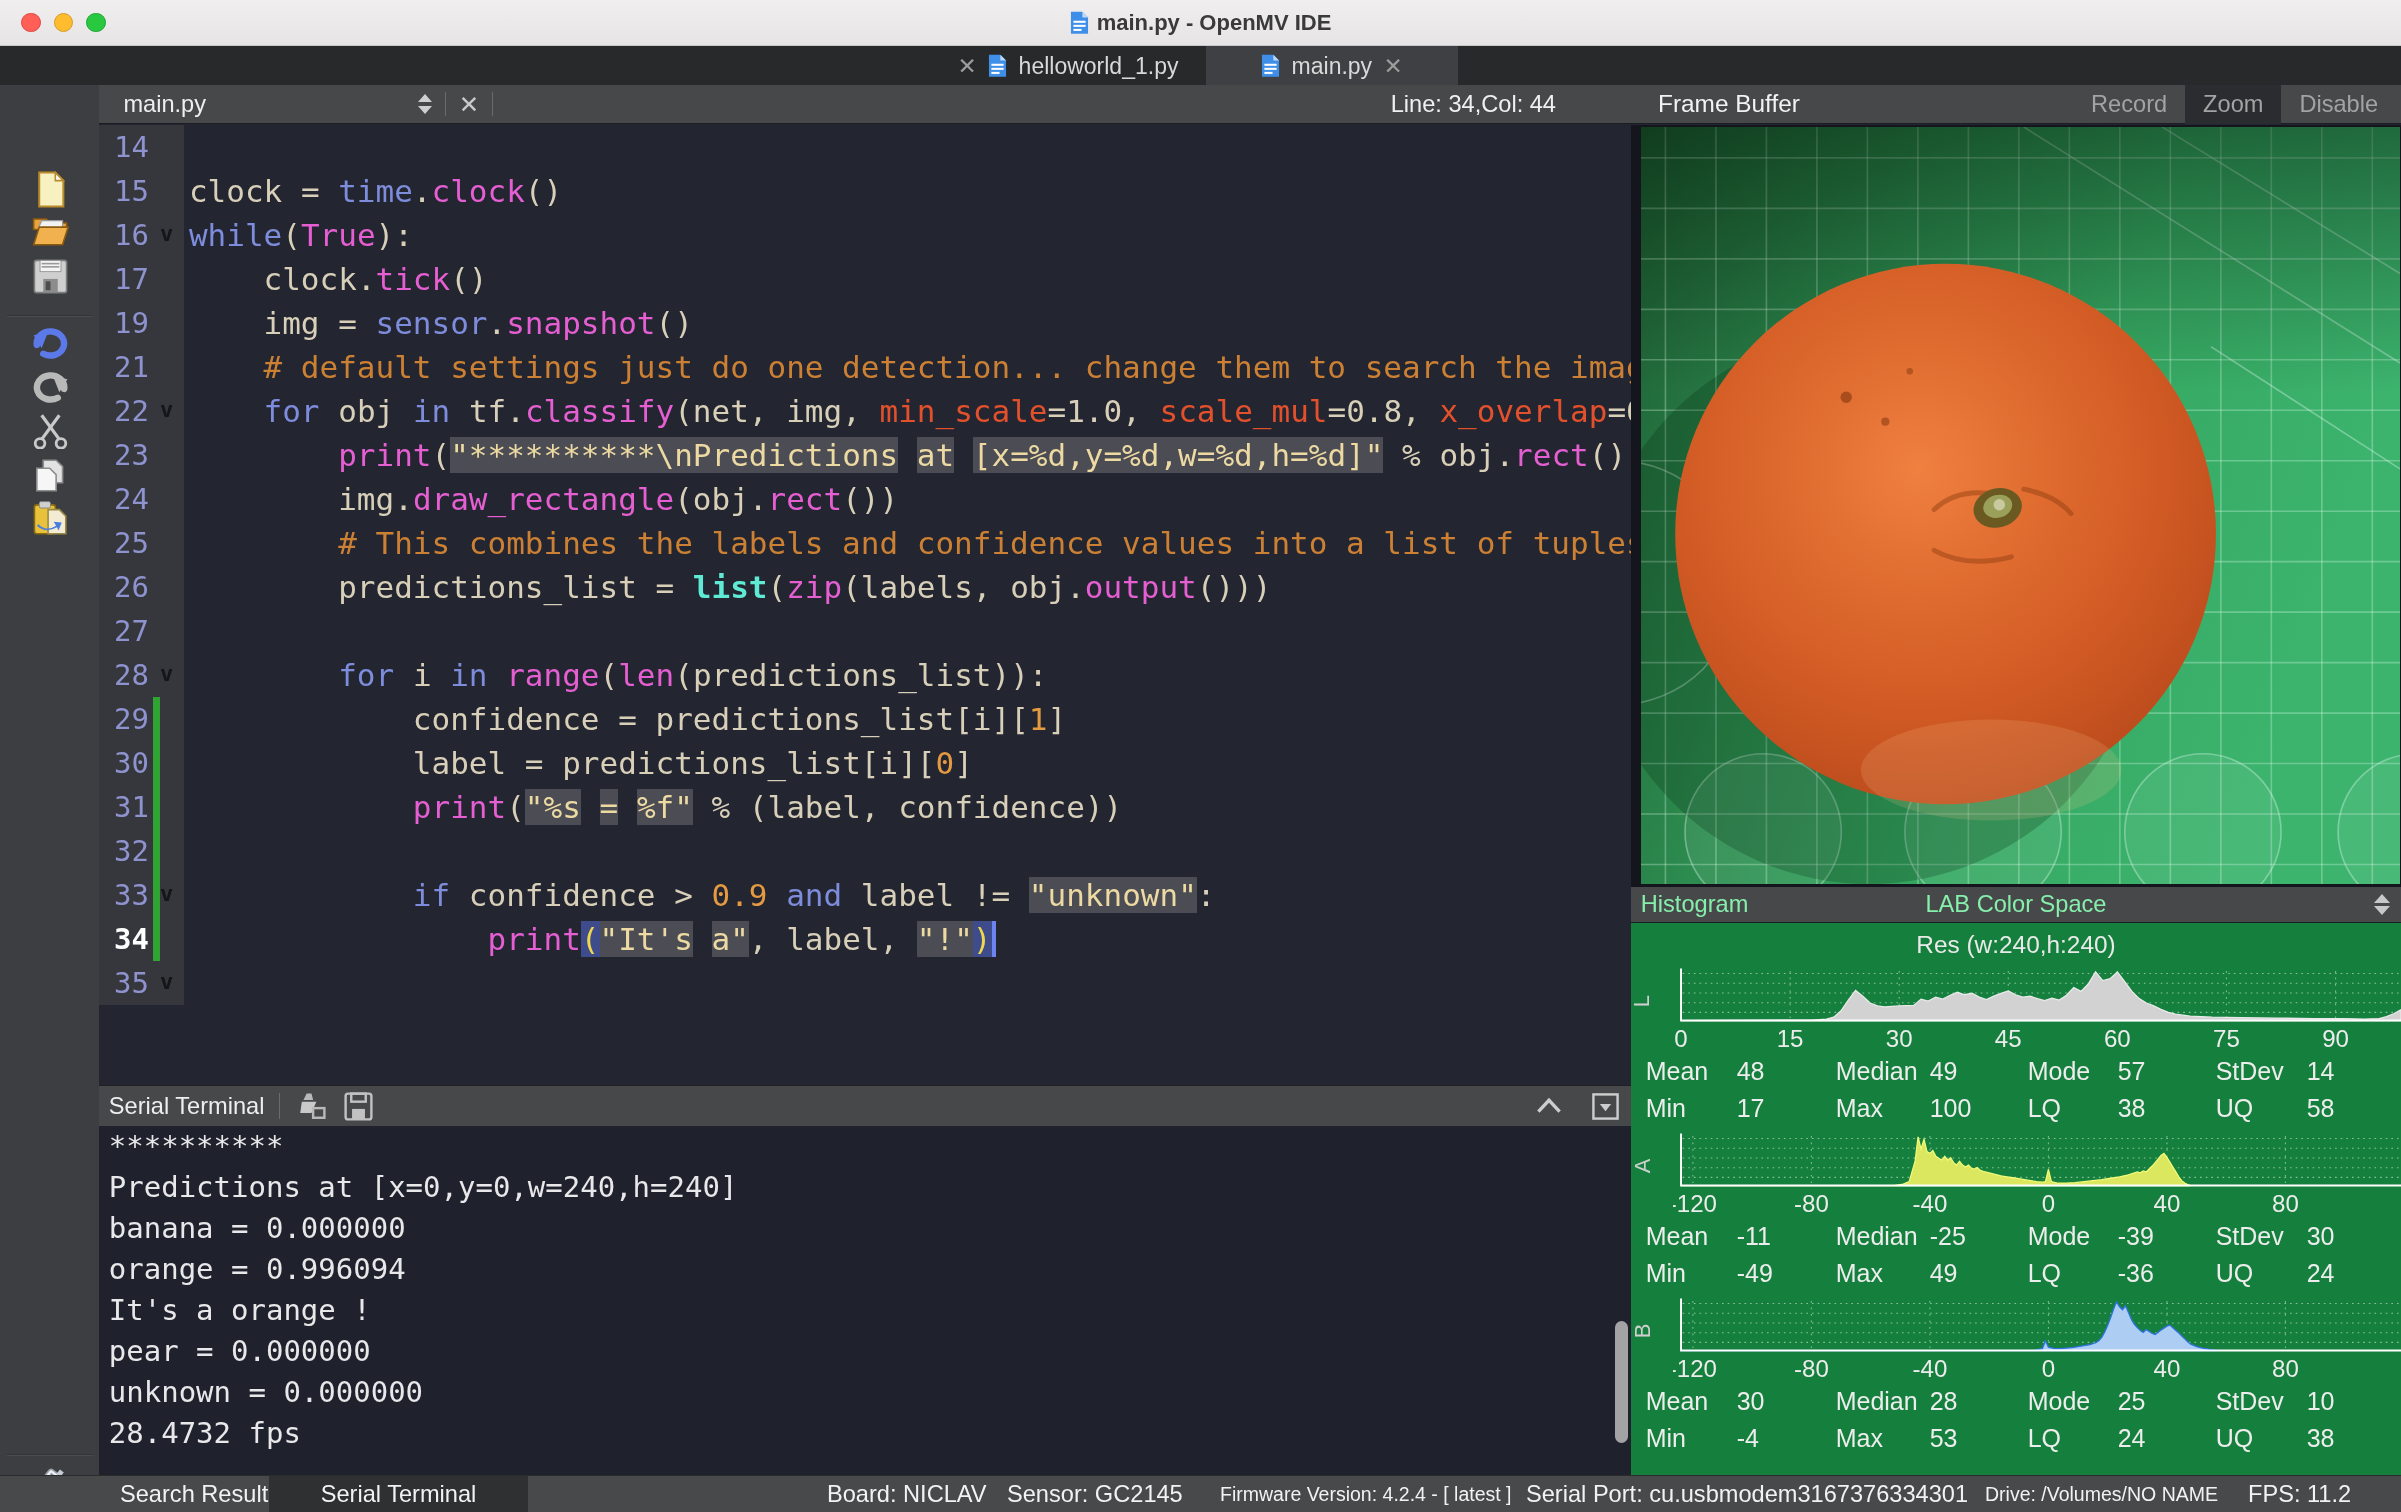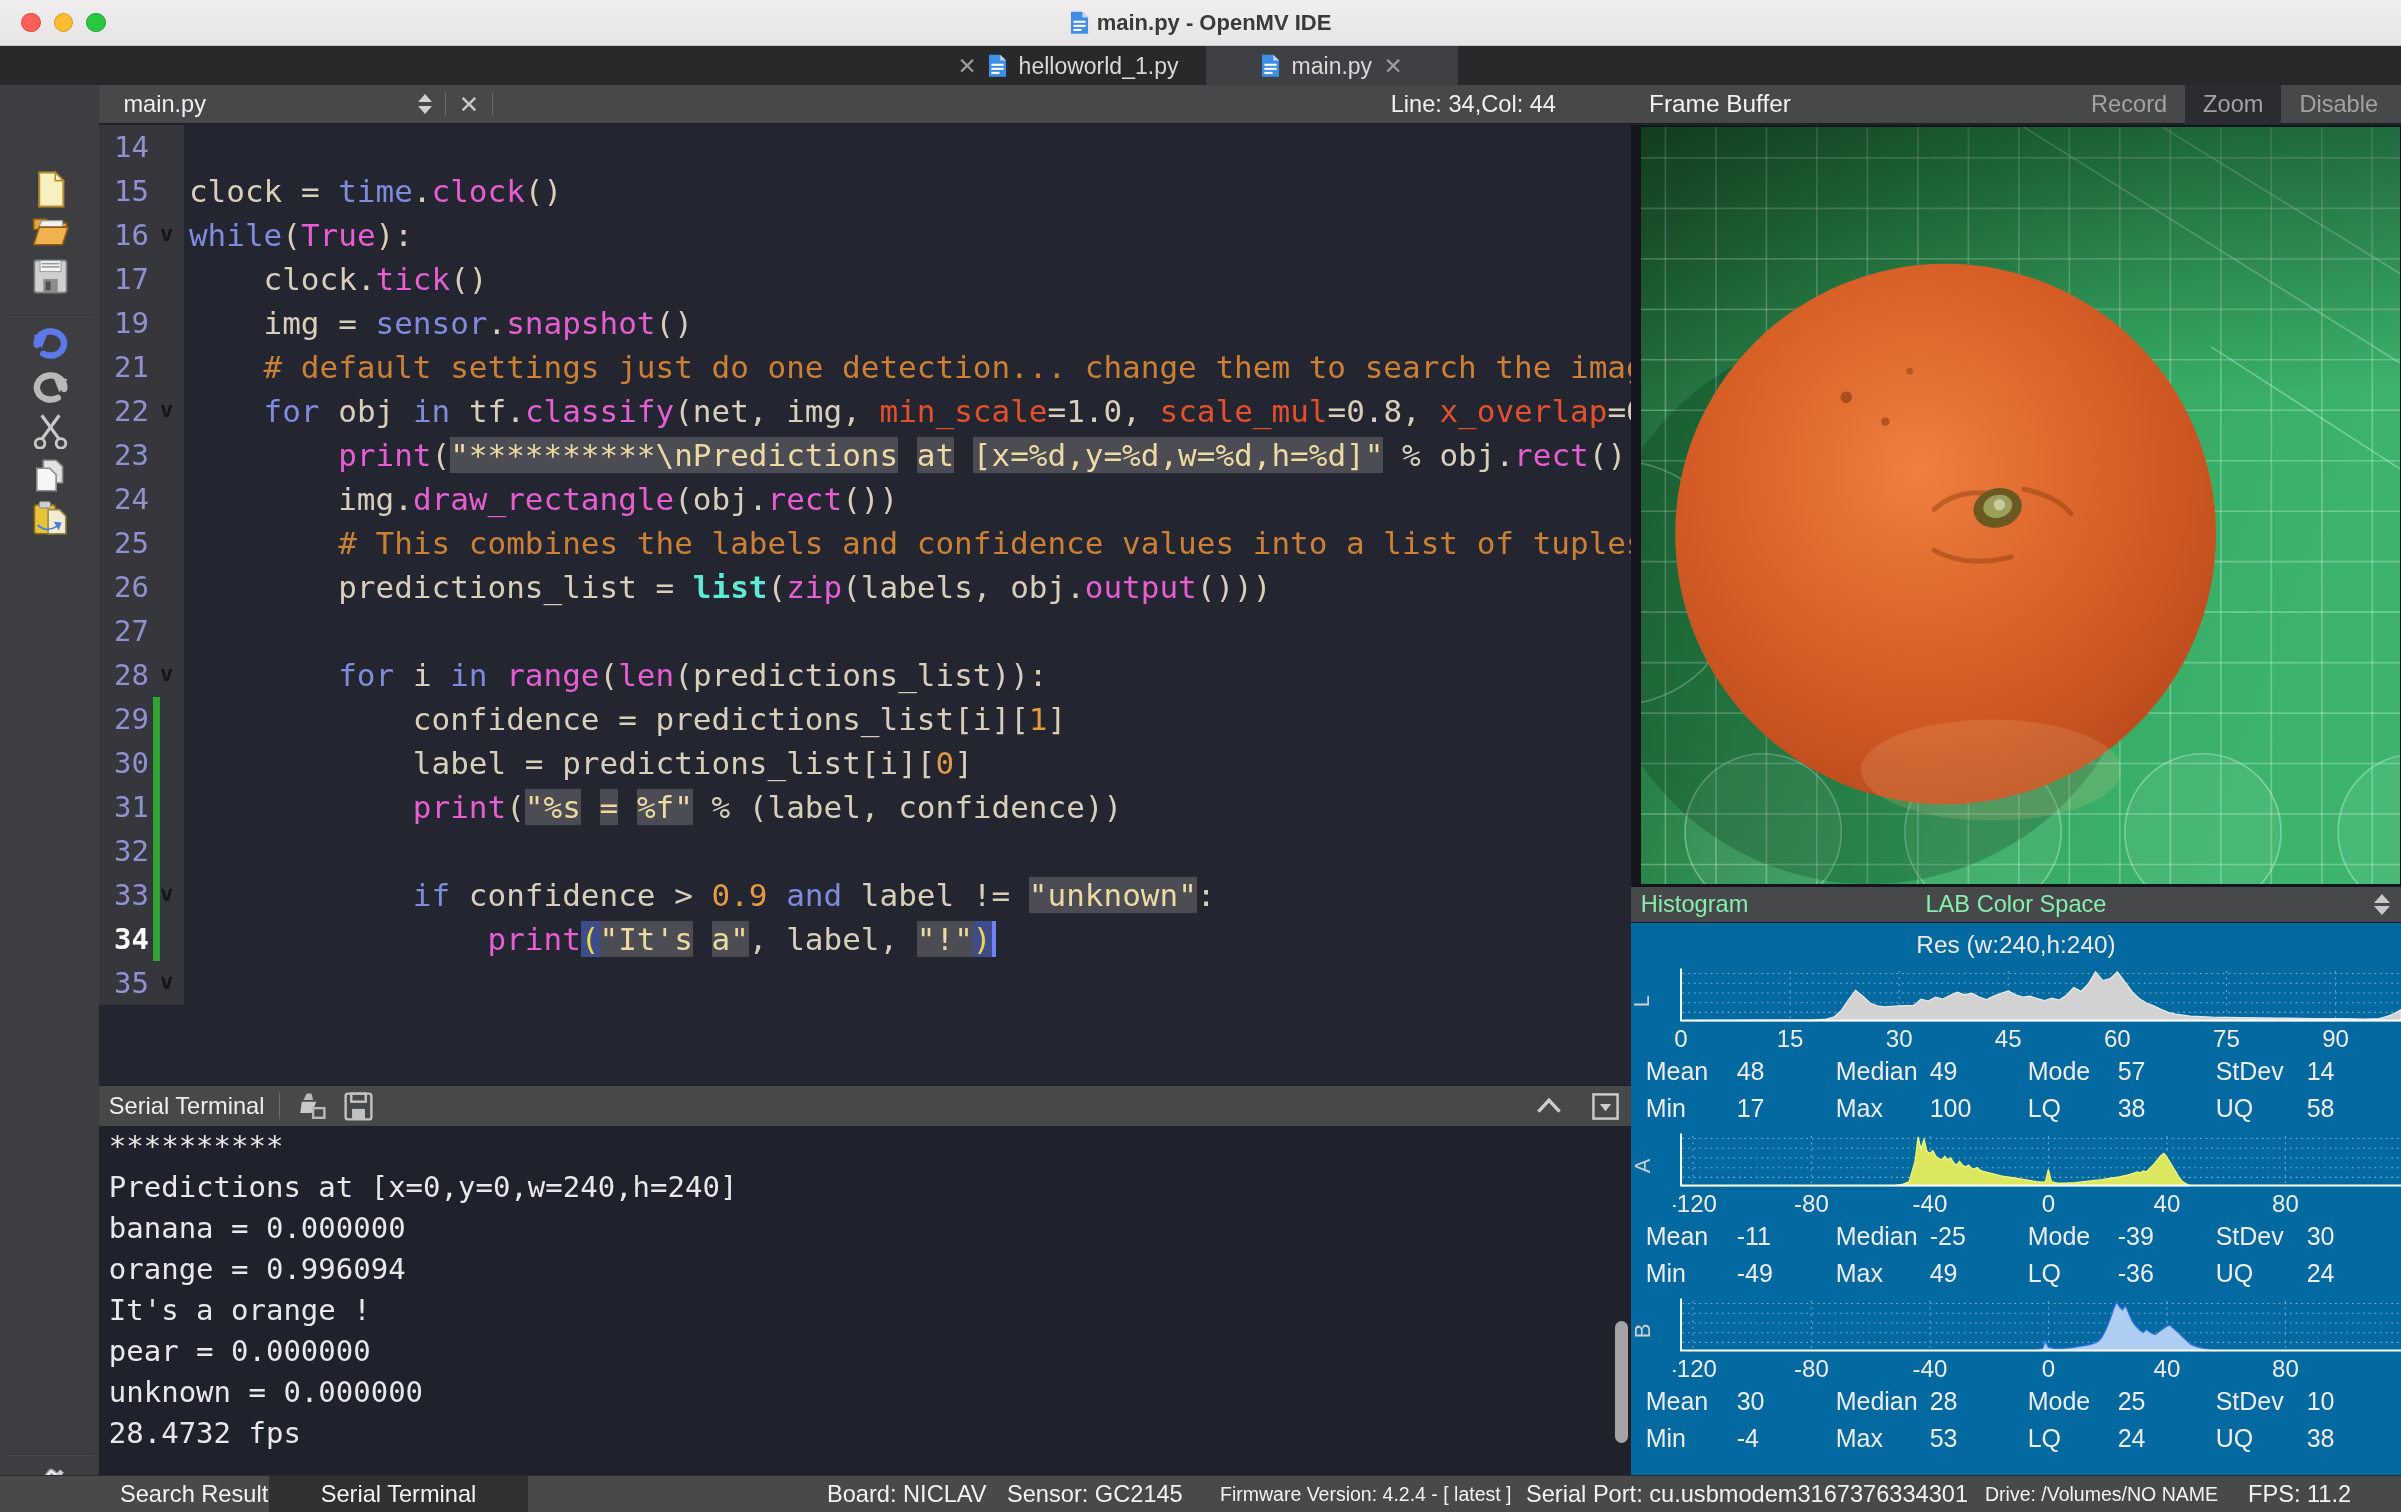--- a/index.html
+++ b/index.html
@@ -71,36 +71,36 @@
   
   .statusbar { position:absolute; left:0; top:1475px; width:2401px; height:37px; background:#48494b; border-top:0.8px solid #2a2b2d;
     color:#f2f2f2; font-size:23.6px; }
   .sb-item { position:absolute; top:0; height:37px; line-height:37px; white-space:nowrap; }
   .sb-item.active { background:#2f3032; text-align:center; }
   .sb-item.small { font-size:19.5px; }
 
   
   .fb-header { position:absolute; left:1631px; top:85px; width:770px; height:39px; background:#47484a; border-bottom:0.8px solid #1c1d22;
     display:flex; align-items:center; color:#f2f2f2; font-size:24.4px; }
-  .fb-title { margin-left:18px; }
+  .fb-title { margin-left:27px; }
   .fb-btns { margin-left:auto; display:flex; margin-right:4.9px; }
   .fb-btn { padding:0 18px; height:39px; line-height:39px; font-size:23.6px; color:#a3a3a3; }
   .fb-btn.active { background:#2b2c2f; }
   .fb-area { position:absolute; left:1631px; top:125px; width:770px; height:763px; background:#15161d; }
   .fb-img { position:absolute; left:9.8px; top:1.6px; width:759px; height:757px; display:block; }
 
   .hist-header { position:absolute; left:1631px; top:887px; width:770px; height:36px; background:#47484a; border-bottom:0.8px solid #1c1d22;
     display:flex; align-items:center; color:#86efac; font-size:23.6px; }
   .hist-title { margin-left:9.8px; }
   .colorspace { position:absolute; left:0; right:0; text-align:center; }
   .hh-arrows { margin-left:auto; margin-right:11.4px; display:flex; flex-direction:column; gap:3.3px; }
   .hh-arrows i { width:0;height:0;border-left:8.1px solid transparent;border-right:8.1px solid transparent;display:block; }
   .hh-arrows .up{border-bottom:9.8px solid #c8c8c8;} .hh-arrows .dn{border-top:9.8px solid #c8c8c8;}
 
-  .hist-body { position:absolute; left:1631px; top:923px; width:770px; height:552px; background:#0369a1; }
+  .hist-body { position:absolute; left:1631px; top:923px; width:770px; height:552px; background:#15803d; }
   .res-line { height:44px; line-height:44px; text-align:center; color:#eaeaea; font-size:24.4px; }
   .ch-main { display:flex; }
   .ch-label { width:42px; position:relative; flex-shrink:0; }
   .ch-label span { position:absolute; left:4.9px; top:21px; transform:rotate(-90deg); color:#cfcfcf; font-size:22px; }
   .ch-svg { display:block; width:729px; height:86px; }
   .stats { display:grid; grid-template-columns:91px 99px 94px 98px 90px 98px 91px auto;
     padding-left:14.7px; height:37px; align-items:center; color:#ededed; font-size:25px; }
   .ch-block { margin-bottom:4.9px; }
 </style>
 </head>

